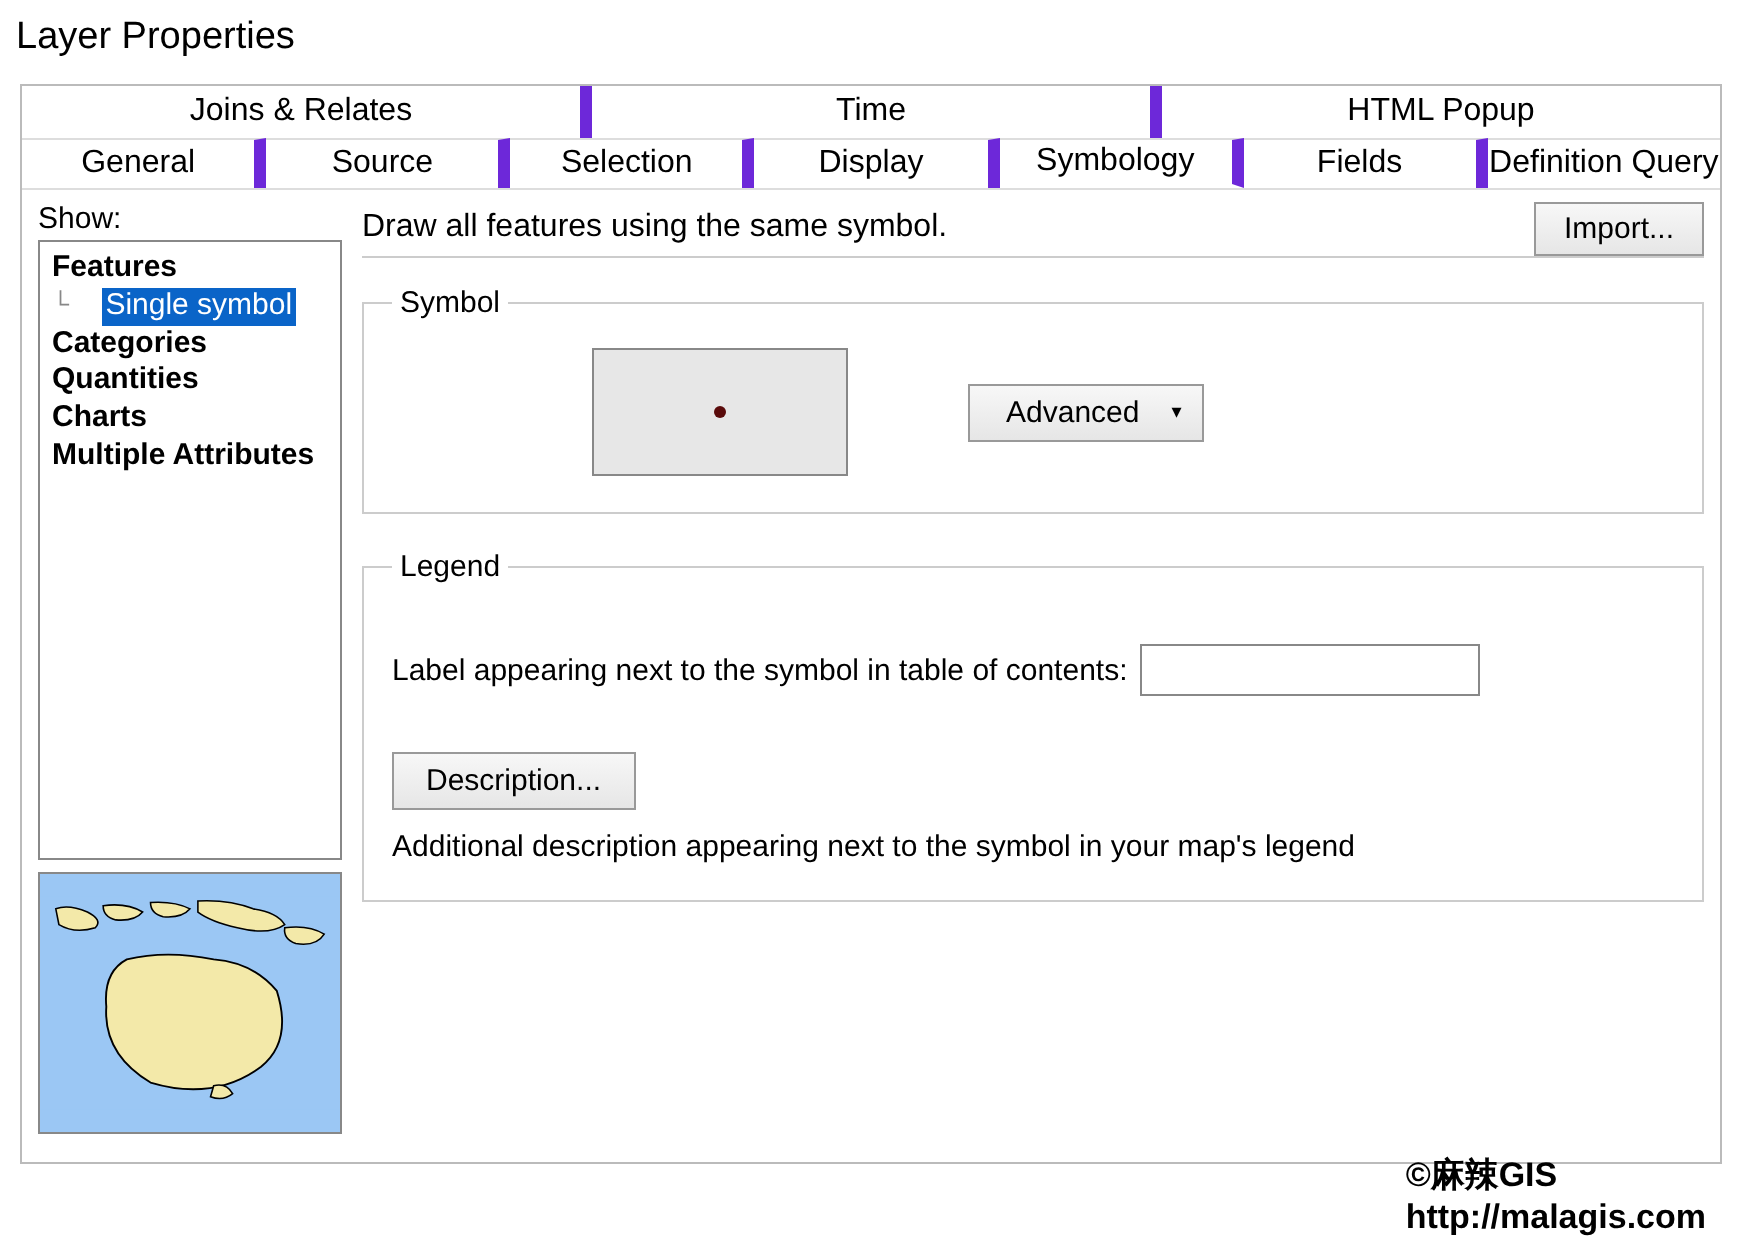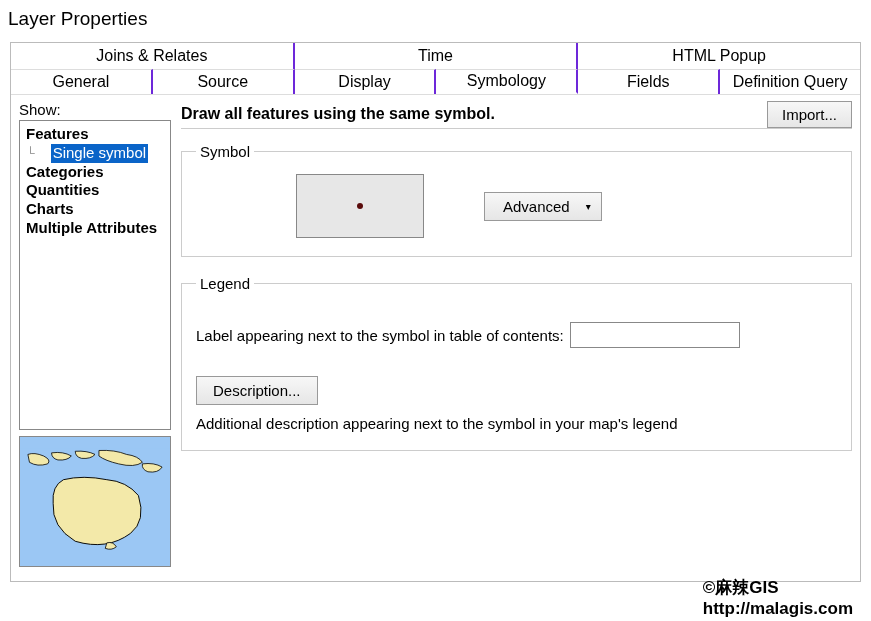--- a/index.html
+++ b/index.html
@@ -30,21 +30,21 @@
     height: 26px;
     border-bottom: 1px solid #ddd;
   }
   .tab-row.row1 { border-bottom: none; }
   .tab {
     flex: 1;
     display: flex;
     align-items: center;
     justify-content: center;
     font-size: 16px;
-    border-right: 2px solid #6d28d9;
+    border-right: 6px solid #6d28d9;
     background: #fff;
     cursor: default;
   }
   .tab:last-child { border-right: none; }
   .tab.active {
     background: #fff;
     border-bottom: 2px solid #fff;
     position: relative;
     z-index: 2;
   }
@@ -113,21 +113,21 @@
   .heading-row {
     display: flex;
     align-items: center;
     justify-content: space-between;
     margin-bottom: 14px;
     border-bottom: 1px solid #ccc;
     padding-bottom: 0;
   }
   .heading-text {
     font-size: 16px;
-    font-weight: 700;
+    font-weight: 400;
     padding: 2px 0 4px 0;
   }
   .import-btn {
     background: linear-gradient(#f7f7f7, #e6e6e6);
     border: 1px solid #999;
     padding: 4px 14px;
     font-size: 15px;
     cursor: default;
   }
   fieldset.grp {
@@ -215,20 +215,21 @@
 
 <div class="tab-area">
   <div class="tab-row row1">
     <div class="tab">Joins &amp; Relates</div>
     <div class="tab">Time</div>
     <div class="tab">HTML Popup</div>
   </div>
   <div class="tab-row row2">
     <div class="tab">General</div>
     <div class="tab">Source</div>
+    <div class="tab">Selection</div>
     <div class="tab">Display</div>
     <div class="tab active">Symbology</div>
     <div class="tab">Fields</div>
     <div class="tab">Definition Query</div>
   </div>
 
   <div class="tab-body">
     <div class="left-col">
       <div class="show-label">Show:</div>
       <div class="show-tree">

